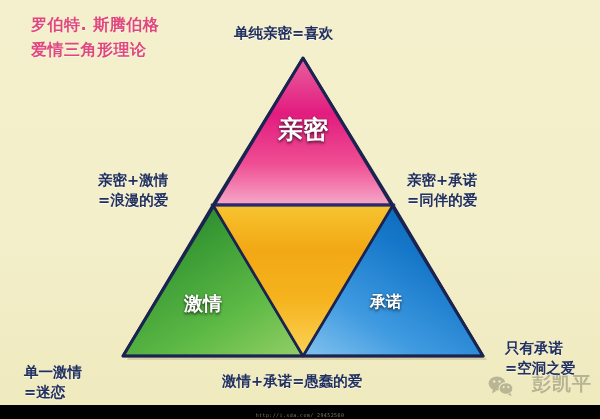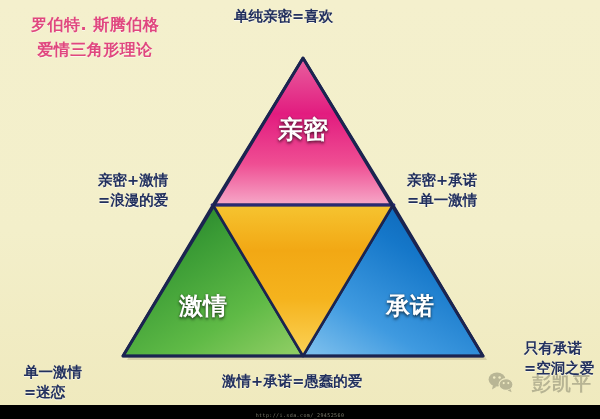--- a/index.html
+++ b/index.html
@@ -14,51 +14,50 @@
     background:linear-gradient(180deg,#f4f0cd 0%,#f3efca 55%,#efe9bd 100%);
     overflow:hidden;
   }
   
   #title{
     position:absolute;left:31px;top:12px;
     font-size:16px;font-weight:bold;line-height:25px;
     color:#e0477f;letter-spacing:.5px;
     text-shadow:0 1px 0 rgba(255,255,255,.55);
     white-space:pre;
-    text-align:center;
   }
   
   #art{position:absolute;left:0;top:0;width:600px;height:419px;}
   
   .inner{
     position:absolute;color:#ffffff;font-weight:bold;
     text-align:center;line-height:1.15;
     text-shadow:0 2px 3px rgba(0,0,0,.55),0 0 2px rgba(0,0,0,.4);
     white-space:pre;pointer-events:none;
   }
   #lbl-intimacy{left:253px;top:116px;width:100px;font-size:25px;}
-  #lbl-passion {left:153px;top:293px;width:100px;font-size:24px;}
-  #lbl-commit  {left:360px;top:293px;width:100px;font-size:24px;}
+  #lbl-passion {left:153px;top:293px;width:100px;font-size:19px;}
+  #lbl-commit  {left:336px;top:293px;width:100px;font-size:16px;}
   #lbl-perfect {left:248px;top:222px;width:110px;font-size:18px;line-height:24px;}
   
   .note{
     position:absolute;color:#22305e;font-weight:bold;
     font-size:14.5px;line-height:20px;white-space:pre;
     text-shadow:0 1px 0 rgba(255,255,255,.6);
   }
-  #note-top   {left:234px;top:6px;  text-align:center;}
+  #note-top   {left:234px;top:23px;  text-align:center;}
   #note-left  {left:98px; top:170px; text-align:right;}
   #note-right {left:407px;top:170px; text-align:left;}
   #note-bl    {left:24px; top:330px; text-align:left;margin-top:32px;}
-  #note-br    {left:524px;top:338px; text-align:left;}
+  #note-br    {left:505px;top:338px; text-align:left;}
   #note-bottom{left:222px;top:371px; text-align:right;}
   
   #watermark{
     position:absolute;right:8px;bottom:22px;
-    display:flex;align-items:flex-start;gap:18px;
+    display:flex;align-items:flex-end;gap:18px;
     opacity:.42;
   }
   #wm-text{
     font-size:19px;font-weight:bold;color:#6a6a58;
     letter-spacing:1px;white-space:pre;
   }
   
   #strip{
     position:absolute;left:0;bottom:0;width:600px;height:14px;
     background:#000000;
@@ -126,21 +125,21 @@
   </svg>
 
   <div class="inner" id="lbl-intimacy">亲密</div>
   <div class="inner" id="lbl-passion">激情</div>
   <div class="inner" id="lbl-commit">承诺</div>
 
   <div class="note" id="note-top">单纯亲密=喜欢</div>
   <div class="note" id="note-left">亲密+激情
 =浪漫的爱</div>
   <div class="note" id="note-right">亲密+承诺
-=单一激情</div>
+=同伴的爱</div>
   <div class="note" id="note-bl">单一激情
 =迷恋</div>
   <div class="note" id="note-br">只有承诺
 =空洞之爱</div>
   <div class="note" id="note-bottom">激情+承诺=愚蠢的爱</div>
 
   <div id="watermark">
     <svg width="26" height="22" viewBox="0 0 26 22">
       <ellipse cx="9" cy="8.5" rx="8.4" ry="7" fill="#6f6f5c"></ellipse>
       <polygon points="5,14 4,18.5 8.5,15.8" fill="#6f6f5c"></polygon>

